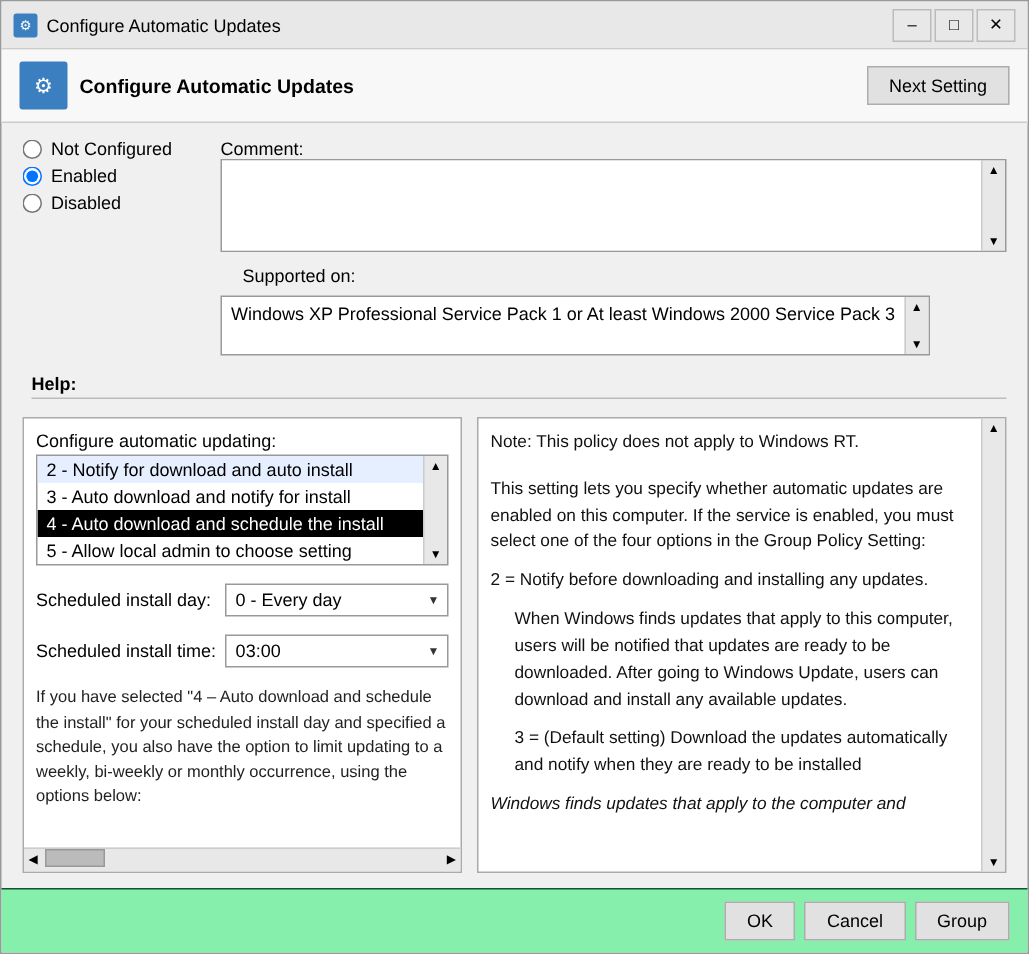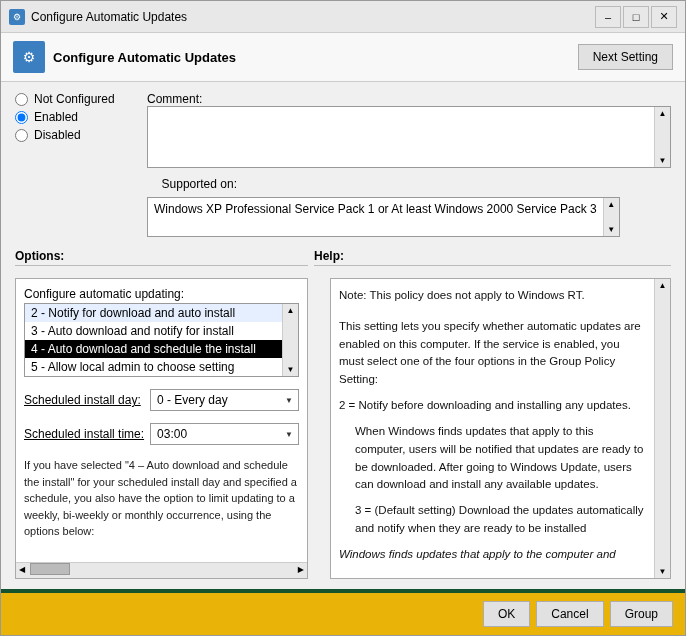--- a/index.html
+++ b/index.html
@@ -175,21 +175,20 @@
 
     .field-row {
       display: flex;
       align-items: center;
       gap: 6px;
       margin-top: 4px;
     }
     .field-label {
       font-size: 12px;
       min-width: 120px;
-      text-decoration: underline;
     }
     .field-select-wrap {
       position: relative;
       flex: 1;
     }
     .field-select {
       width: 100%;
       border: 1px solid #999;
       padding: 3px 6px;
       font-size: 12px;
@@ -210,31 +209,31 @@
     }
 
     .info-text {
       font-size: 11px;
       line-height: 1.5;
       color: #222;
       margin-top: 4px;
     }
 
     .bottom-bar {
-      border-top: 4px solid #14532d;
+      border-top: 1px solid #14532d;
       padding: 8px 12px;
       display: flex;
       justify-content: flex-end;
       gap: 6px;
-      background: #eab308;
+      background: #86efac;
     }
 
     .panels-area {
       display: flex;
-      gap: 16px;
+      gap: 4px;
       flex: 1;
       min-height: 0;
       margin-top: 2px;
     }
 
     .right-scroll-container {
       flex: 1;
       border: 1px solid #aaa;
       background: white;
       margin-left: 6px;
@@ -421,21 +420,20 @@
                 <div style="flex:1;"></div>
                 <span class="scrollbar-arrow">▼</span>
               </div>
             </div>
           </div>
         </div>
       </div>
     </div>
 
     <div class="section-divider">
-      <div class="section-divider-item" style="flex:0 0 293px;">Options:</div>
       <div style="flex:0 0 6px;"></div>
       <div class="section-divider-item">Help:</div>
     </div>
 
     <div class="panels-area">
 
       <div class="left-panel-with-scroll">
         <div class="left-panel-inner">
 
           <div>

